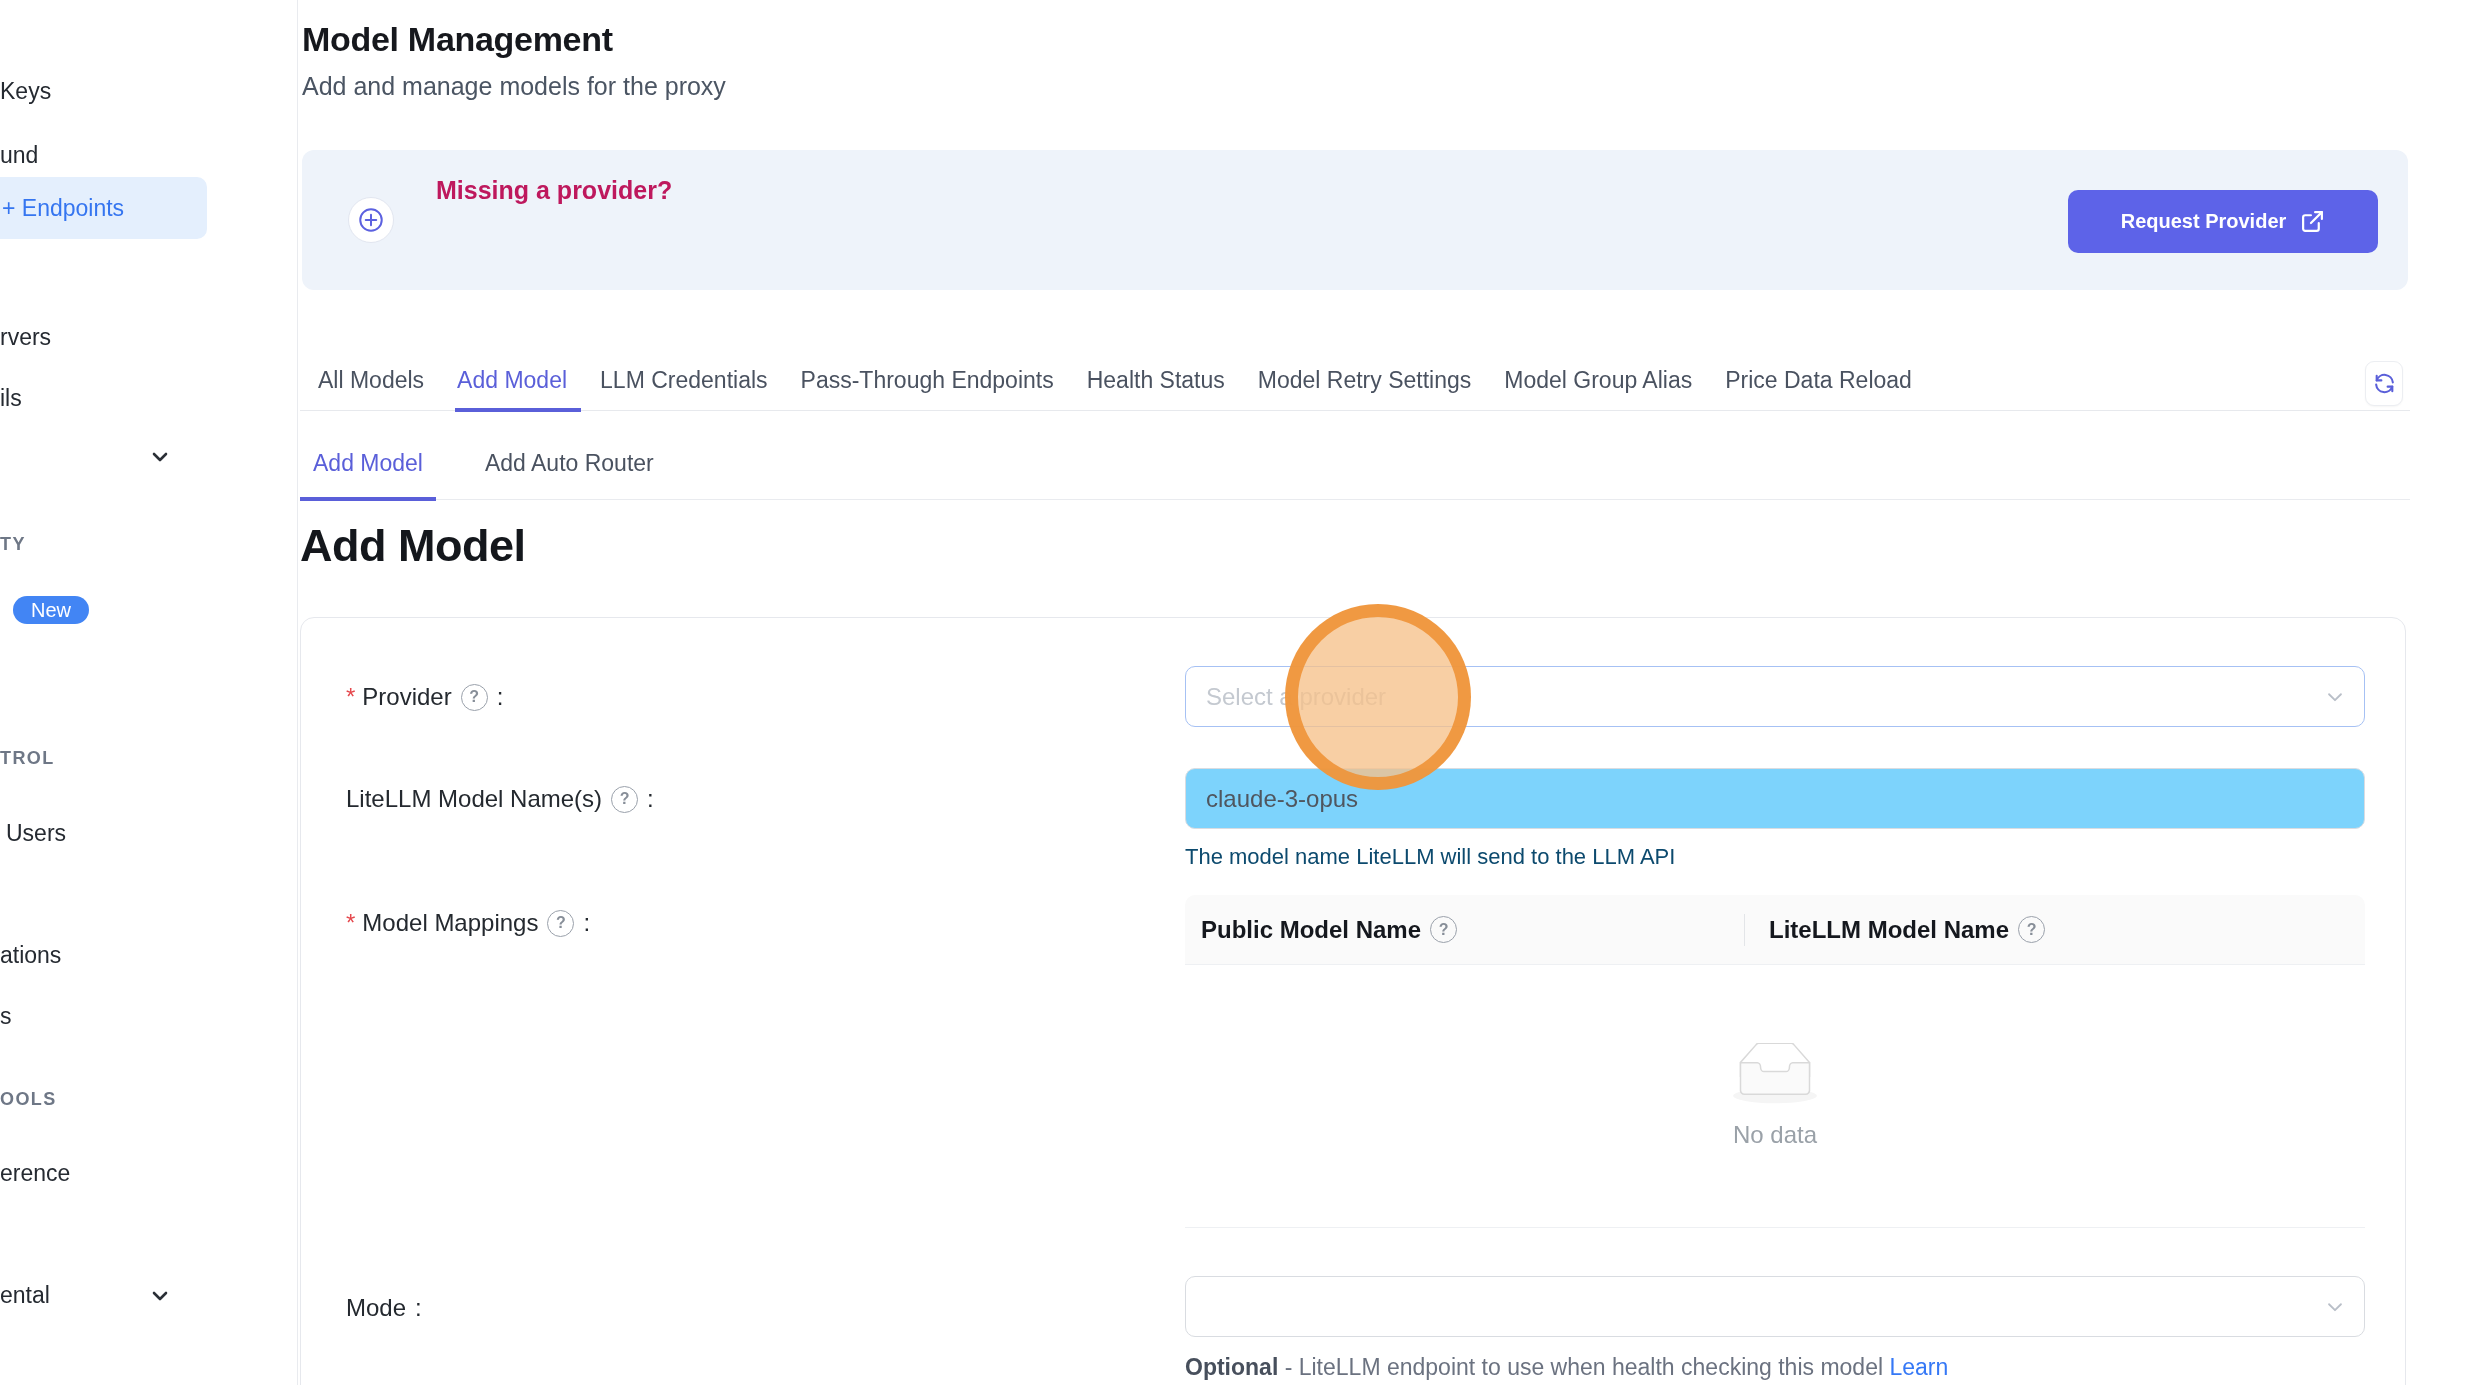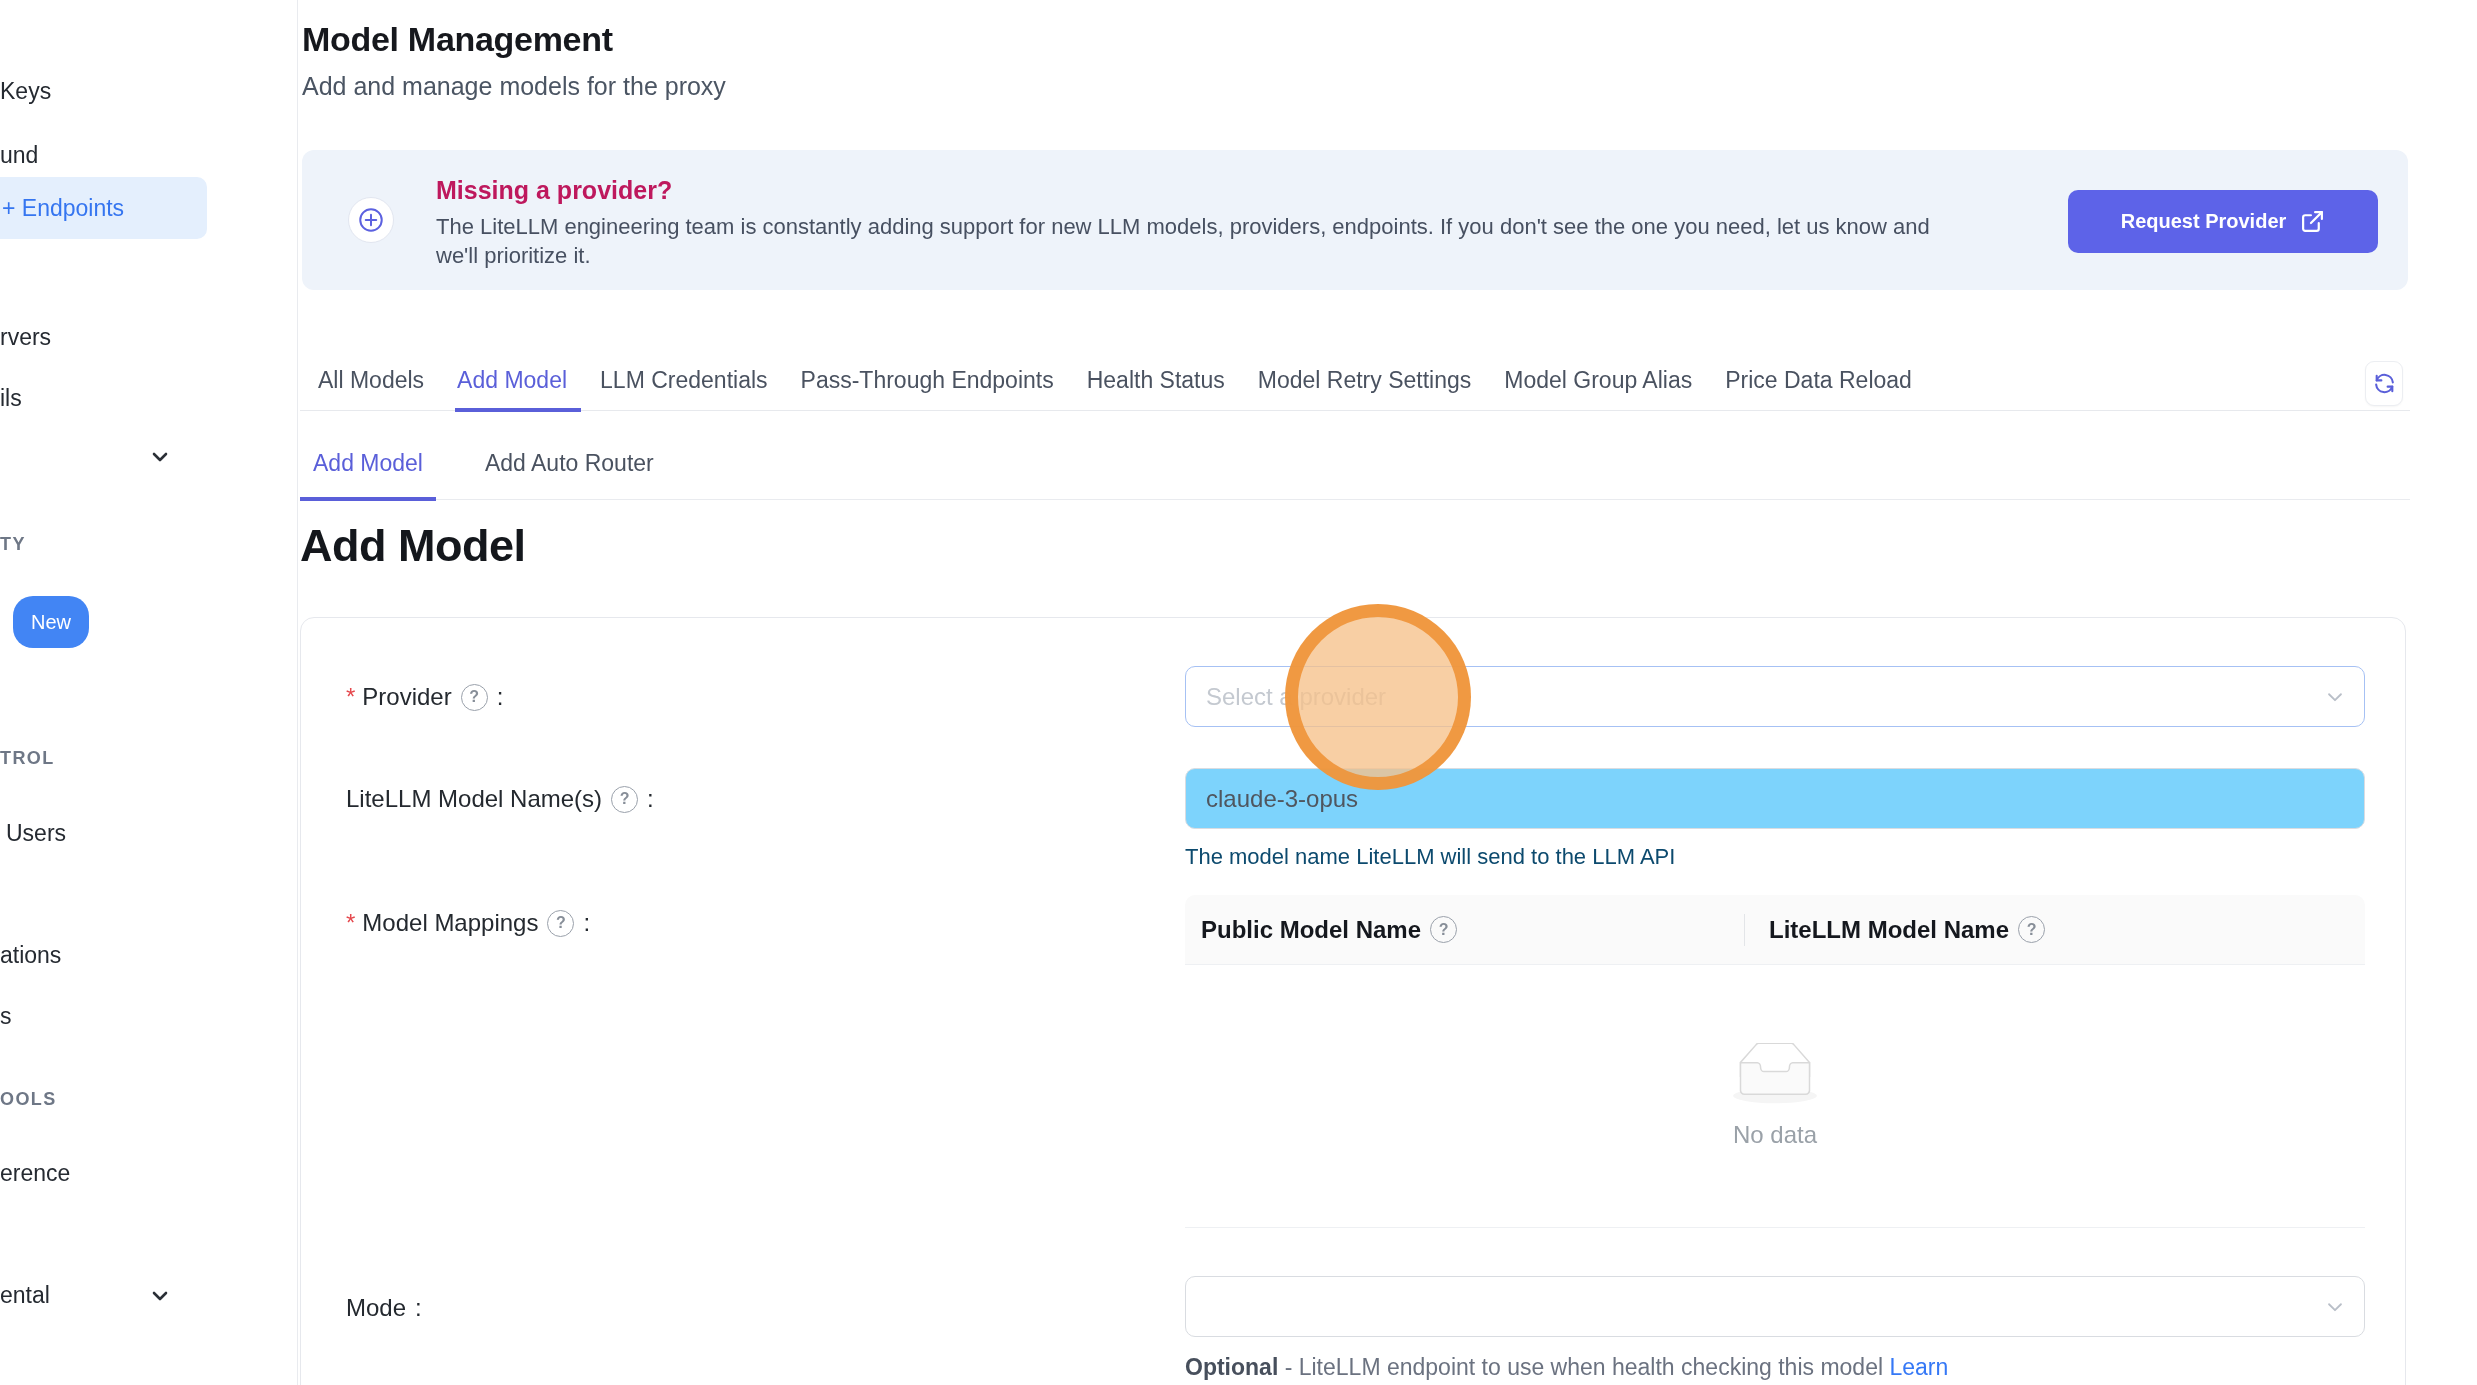--- a/index.html
+++ b/index.html
@@ -8,21 +8,21 @@
   body { font-family:"Liberation Sans","DejaVu Sans",sans-serif; background:#fff; color:#1f2937; }
   #app { position:relative; width:2477px; height:1385px; overflow:hidden; background:#fff; }
 
   
   .sidebar { position:absolute; left:0; top:0; width:298px; height:1385px; background:#fff; border-right:1px solid #e9ebef; }
   .side-item { position:absolute; left:0; font-size:23px; color:#252a31; white-space:nowrap; cursor:pointer; }
   .side-section { position:absolute; left:0; font-size:18px; font-weight:700; letter-spacing:1.4px; color:#6e7786; white-space:nowrap; }
   .side-active-pill { position:absolute; left:-18px; top:177px; width:225px; height:62px; background:#e4effd; border-radius:10px; display:flex; align-items:center; padding-left:20px; cursor:pointer; }
   .side-active-pill span { font-size:23px; color:#3575f0; }
   .side-chevron { position:absolute; }
-  .new-badge { position:absolute; left:13px; top:596px; width:76px; height:52px; background:#4285f4; border-radius:20px; color:#fff; font-size:20px; font-weight:500; display:flex; align-items:center; justify-content:center; }
+  .new-badge { position:absolute; left:13px; top:596px; width:76px; height:28px; background:#4285f4; border-radius:20px; color:#fff; font-size:20px; font-weight:500; display:flex; align-items:center; justify-content:center; }
 
   
   .main { position:absolute; left:300px; top:0; width:2110px; height:1385px; }
   .page-title { position:absolute; left:2px; top:20px; font-size:34px; font-weight:700; color:#16181d; letter-spacing:-0.3px; }
   .page-subtitle { position:absolute; left:2px; top:72px; font-size:25px; color:#4b5563; }
 
   
   .banner { position:absolute; left:2px; top:150px; width:2106px; height:140px; background:#eef3fa; border-radius:12px; }
   .banner-icon { position:absolute; left:46px; top:47px; width:46px; height:46px; border-radius:50%; background:#fff; border:1px solid #e2e6f0; display:flex; align-items:center; justify-content:center; }
   .banner-title { position:absolute; left:134px; top:26px; font-size:25px; font-weight:700; color:#be185d; }
@@ -114,24 +114,20 @@
     <div class="page-subtitle">Add and manage models for the proxy</div>
 
     <section class="banner">
       <span class="banner-icon">
         <svg width="28" height="28" viewBox="0 0 24 24" fill="none" stroke="#5c61e0" stroke-width="1.7" stroke-linecap="round">
             <circle cx="12" cy="12" r="9.2"></circle>
             <path d="M12 7.5v9M7.5 12h9"></path>
           </svg>
       </span>
       <div class="banner-title">Missing a provider?</div>
-      <div class="banner-body">
-        <div>The LiteLLM engineering team is constantly adding support for new LLM models, providers, endpoints. If you don't see the one you need, let us know and</div>
-        <div>we'll prioritize it.</div>
-      </div>
       <button class="banner-btn">
         <span>Request Provider</span>
         <span style="display:flex">
           <svg width="25" height="25" viewBox="0 0 24 24" fill="none" stroke="#fff" stroke-width="2.1" stroke-linecap="round" stroke-linejoin="round">
               <path d="M18 13.5V19a2 2 0 0 1-2 2H5a2 2 0 0 1-2-2V8a2 2 0 0 1 2-2h5.5"></path>
               <path d="M14.5 3H21v6.5"></path>
               <path d="M10.5 13.5L21 3"></path>
             </svg>
         </span>
       </button>

